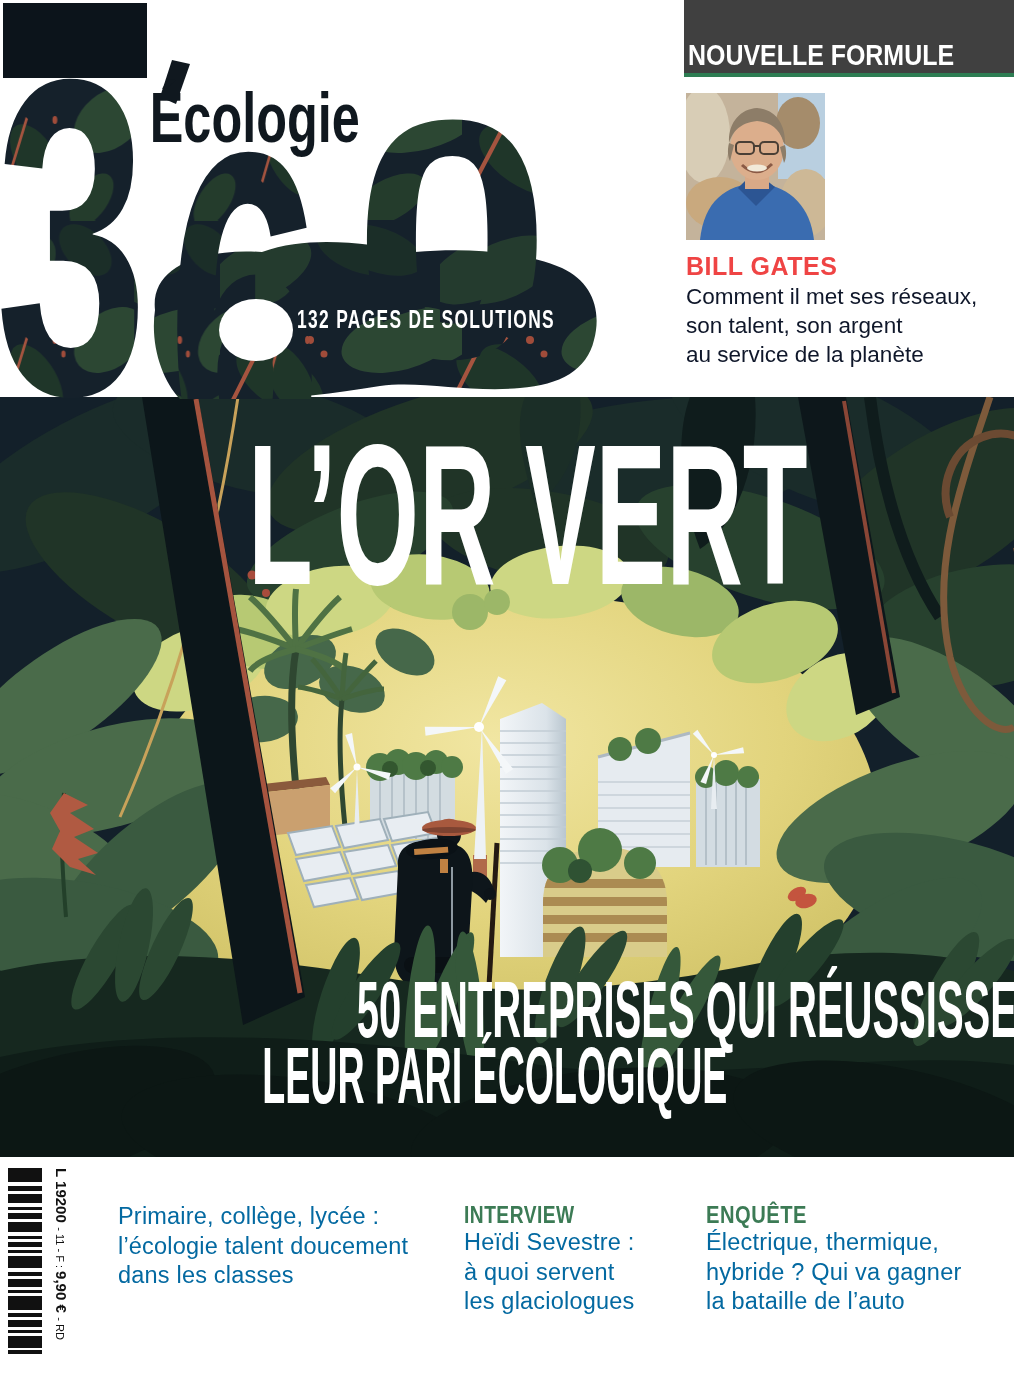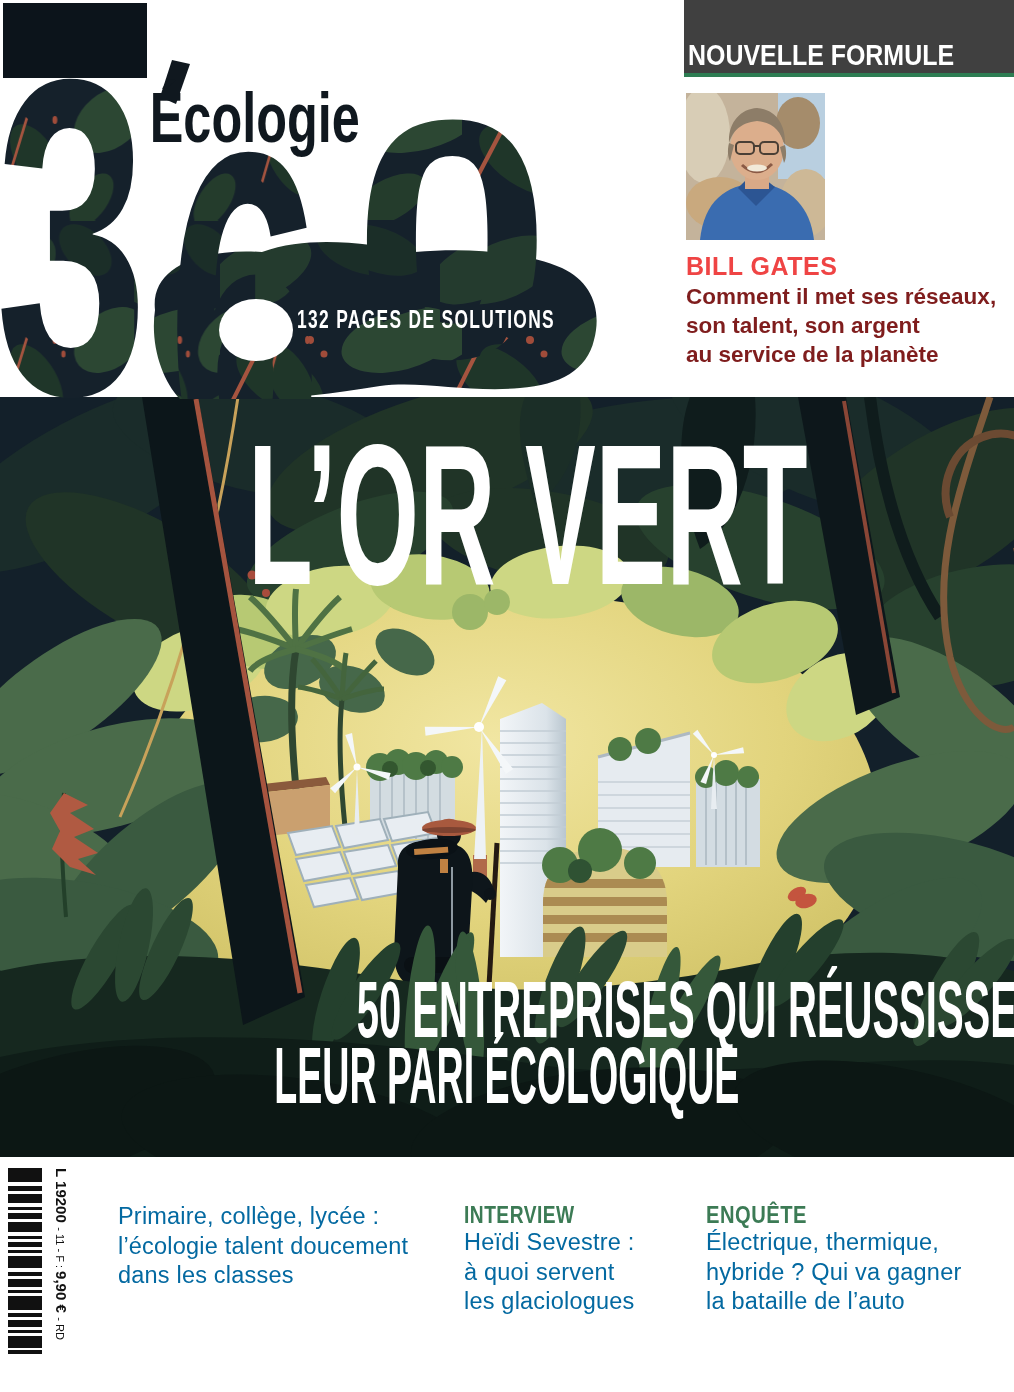--- a/index.html
+++ b/index.html
@@ -8,28 +8,28 @@
   .abs{position:absolute;}
   .cond{display:inline-block;transform-origin:center;white-space:nowrap;}
   .condL{display:inline-block;transform-origin:left center;white-space:nowrap;}
 
   
   .nf-box{left:684px;top:0;width:330px;height:73px;background:#404040;border-bottom:4px solid #2e7d53;}
   .nf-label{position:absolute;left:4px;bottom:1px;color:#ffffff;font-weight:bold;font-size:29px;transform:scaleX(.86);}
 
   
   .bg-name{left:686px;top:252px;font-size:25px;font-weight:bold;color:#ef4444;letter-spacing:.5px;}
-  .bg-lines{left:686px;top:282px;width:320px;font-size:22.5px;line-height:29px;color:#7f1d1d;font-weight:bold;}
+  .bg-lines{left:686px;top:282px;width:320px;font-size:22.5px;line-height:29px;color:#0f172a;}
 
   
   .headline{left:0;top:430px;width:916px;text-align:center;color:#ffffff;font-weight:bold;
             font-size:200px;line-height:170px;z-index:5;}
   .sub1{left:0;top:970px;width:1014px;text-align:center;color:#ffffff;font-weight:bold;
         font-size:80px;line-height:80px;z-index:5;}
-  .sub2{left:0;top:1036px;width:1014px;text-align:center;color:#ffffff;font-weight:bold;
+  .sub2{left:0;top:1036px;width:1014px;text-align:left;color:#ffffff;font-weight:bold;
         font-size:80px;line-height:80px;z-index:5;}
 
   
   .col{top:1202px;z-index:3;}
   .col .cat{font-size:24px;line-height:26px;font-weight:bold;color:#3c7b55;letter-spacing:.6px;}
   .col .body{font-size:23.5px;line-height:29.5px;color:#0369a1;letter-spacing:.2px;}
   .col-1{left:118px;width:330px;}
   .col-2{left:464px;width:240px;}
   .col-3{left:706px;width:300px;}
 </style>

